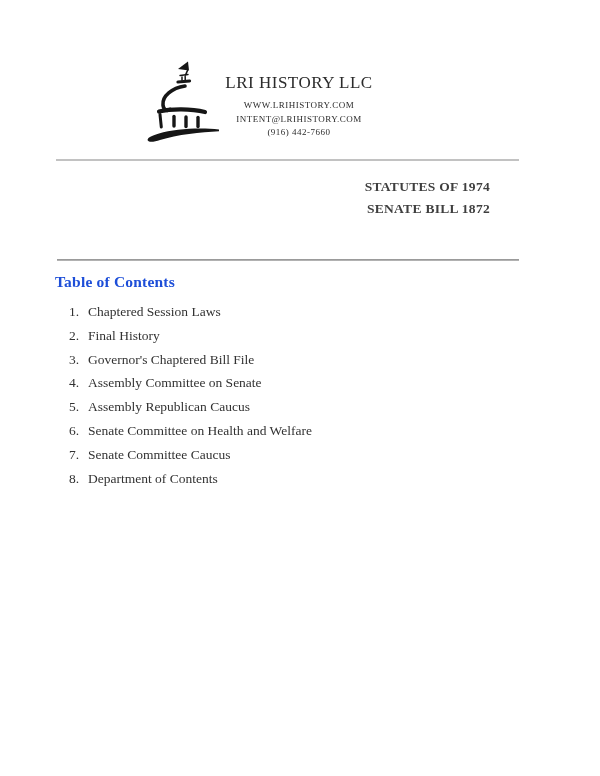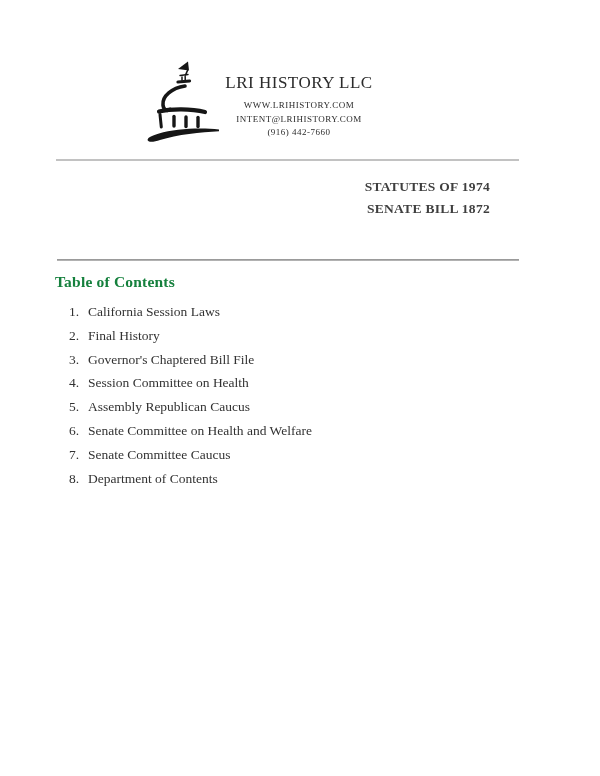--- a/index.html
+++ b/index.html
@@ -70,21 +70,21 @@
   .statutes div { white-space: pre; }
 
   
   .toc-title {
     position: absolute;
     left: 55px;
     top: 273px;
     font-size: 15.5px;
     font-weight: bold;
     letter-spacing: 0.2px;
-    color: #15803d;
+    color: #1d4ed8;
   }
   .toc-list {
     position: absolute;
     left: 55px;
     top: 304px;
     margin: 0;
     padding: 0;
     list-style: none;
     color: #323232;
     font-size: 13.5px;
@@ -144,33 +144,33 @@
     <div>SENATE BILL 1872</div>
   </div>
 
   <div class="rule rule-mid"></div>
 
   <div class="toc-title">Table of Contents</div>
 
   <ol class="toc-list">
     <li>
       <span class="toc-num">1.</span>
-      <span>California Session Laws</span>
+      <span>Chaptered Session Laws</span>
     </li>
     <li>
       <span class="toc-num">2.</span>
       <span>Final History</span>
     </li>
     <li>
       <span class="toc-num">3.</span>
       <span>Governor's Chaptered Bill File</span>
     </li>
     <li>
       <span class="toc-num">4.</span>
-      <span>Session Committee on Health</span>
+      <span>Assembly Committee on Senate</span>
     </li>
     <li>
       <span class="toc-num">5.</span>
       <span>Assembly Republican Caucus</span>
     </li>
     <li>
       <span class="toc-num">6.</span>
       <span>Senate Committee on Health and Welfare</span>
     </li>
     <li>

